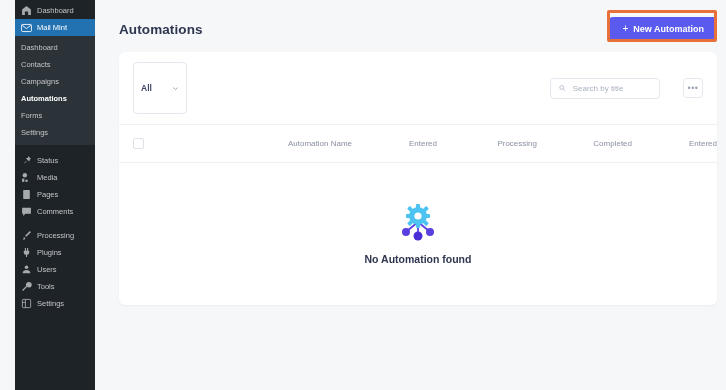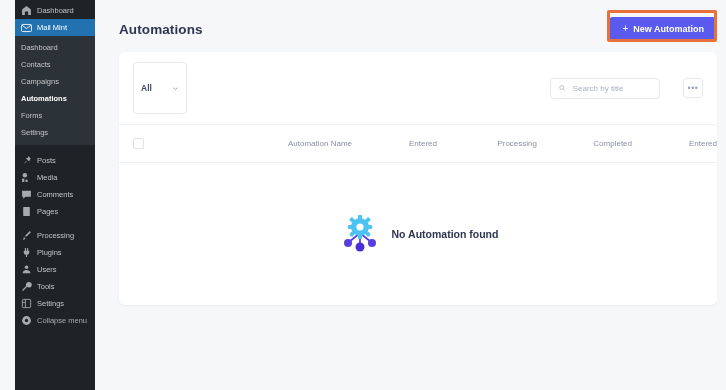--- a/index.html
+++ b/index.html
@@ -224,21 +224,21 @@
     border-radius: 2px;
     display: block;
     background: #fff;
     cursor: pointer;
   }
 
   
   .empty {
     height: 142px;
     display: flex;
-    flex-direction: row;
+    flex-direction: column;
     align-items: center;
     justify-content: center;
     gap: 10px;
   }
   .empty-label {
     font-size: 10.5px;
     font-weight: bold;
     color: #2e3650;
   }
 
@@ -307,50 +307,50 @@
     </div>
 
     <div class="wp-sep"></div>
 
     <div class="wp-menu-item">
       <span class="wp-ico">
         <svg viewBox="0 0 20 20" width="11" height="11" fill="currentColor">
             <path d="M13 2l5 5-2 1-1 4-3-3-5 6-1-1 6-5-3-3 4-1z"></path>
           </svg>
       </span>
-      <span>Posts</span>
+      <span>Status</span>
     </div>
 
     <div class="wp-menu-item">
       <span class="wp-ico">
         <svg viewBox="0 0 20 20" width="11" height="11" fill="currentColor">
             <circle cx="7" cy="6" r="4"></circle>
             <rect x="2" y="12" width="4" height="6"></rect>
             <rect x="8" y="14" width="4" height="4"></rect>
           </svg>
       </span>
       <span>Media</span>
     </div>
 
     <div class="wp-menu-item">
       <span class="wp-ico">
         <svg viewBox="0 0 20 20" width="11" height="11" fill="currentColor">
+            <rect x="4" y="2" width="12" height="16" rx="1"></rect>
+          </svg>
+      </span>
+      <span>Pages</span>
+    </div>
+
+    <div class="wp-menu-item">
+      <span class="wp-ico">
+        <svg viewBox="0 0 20 20" width="11" height="11" fill="currentColor">
             <path d="M2 3h16v11H8l-4 4v-4H2z"></path>
           </svg>
       </span>
       <span>Comments</span>
-    </div>
-
-    <div class="wp-menu-item">
-      <span class="wp-ico">
-        <svg viewBox="0 0 20 20" width="11" height="11" fill="currentColor">
-            <rect x="4" y="2" width="12" height="16" rx="1"></rect>
-          </svg>
-      </span>
-      <span>Pages</span>
     </div>
 
     <div class="wp-sep"></div>
 
     <div class="wp-menu-item">
       <span class="wp-ico">
         <svg viewBox="0 0 20 20" width="11" height="11" fill="currentColor">
             <path d="M16 2l2 2-8 8-3-1zM5 13l3 1-1 3-3 1 1-5z"></path>
           </svg>
       </span>
@@ -388,29 +388,20 @@
     <div class="wp-menu-item">
       <span class="wp-ico">
         <svg viewBox="0 0 20 20" width="11" height="11" fill="none" stroke="currentColor" stroke-width="1.6">
             <rect x="2.5" y="2.5" width="15" height="15" rx="1.5"></rect>
             <path d="M8 2.5v15M2.5 8h5"></path>
           </svg>
       </span>
       <span>Settings</span>
     </div>
 
-    <div class="wp-menu-item collapse">
-      <span class="wp-ico">
-        <svg viewBox="0 0 20 20" width="11" height="11" fill="currentColor">
-            <circle cx="10" cy="10" r="8"></circle>
-            <circle cx="10" cy="10" r="3" fill="#1d2327"></circle>
-          </svg>
-      </span>
-      <span>Collapse menu</span>
-    </div>
   </nav>
 
   <div class="main">
     <div class="main-inner">
 
       <div class="page-head">
         <div class="page-title">Automations</div>
         <button class="btn-primary">
           <span class="plus">+</span>
           <span>New Automation</span>

